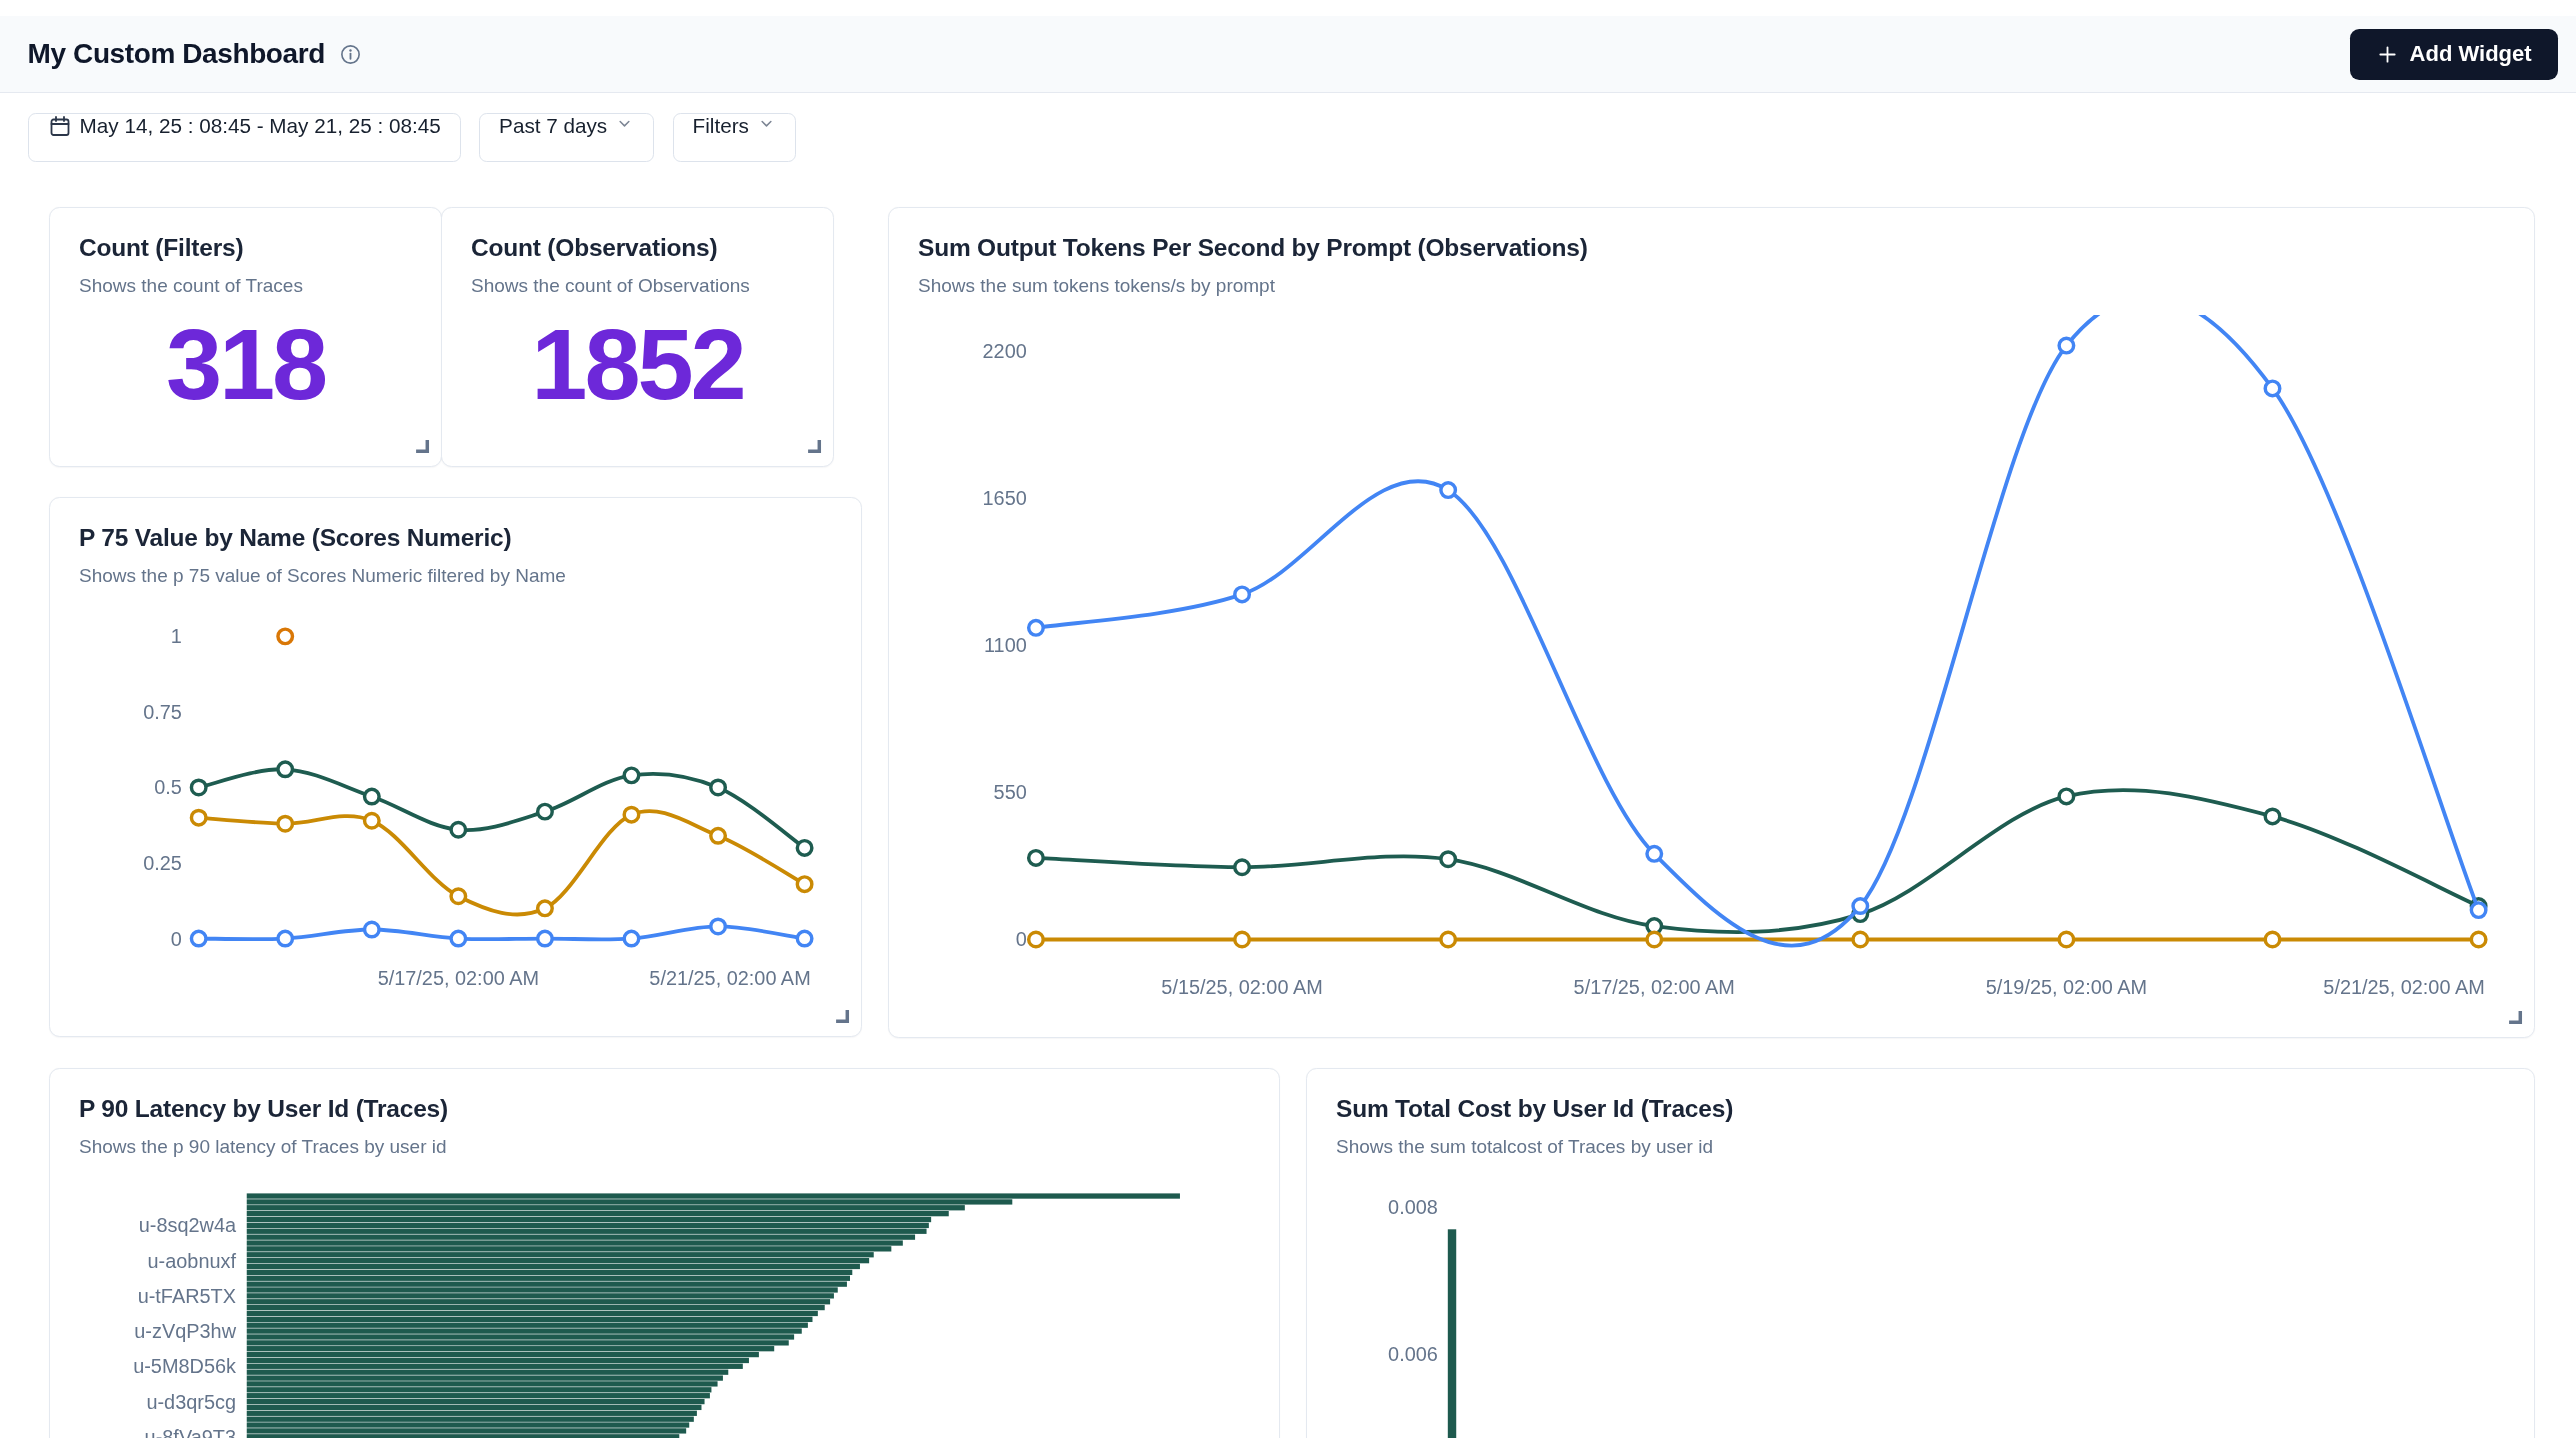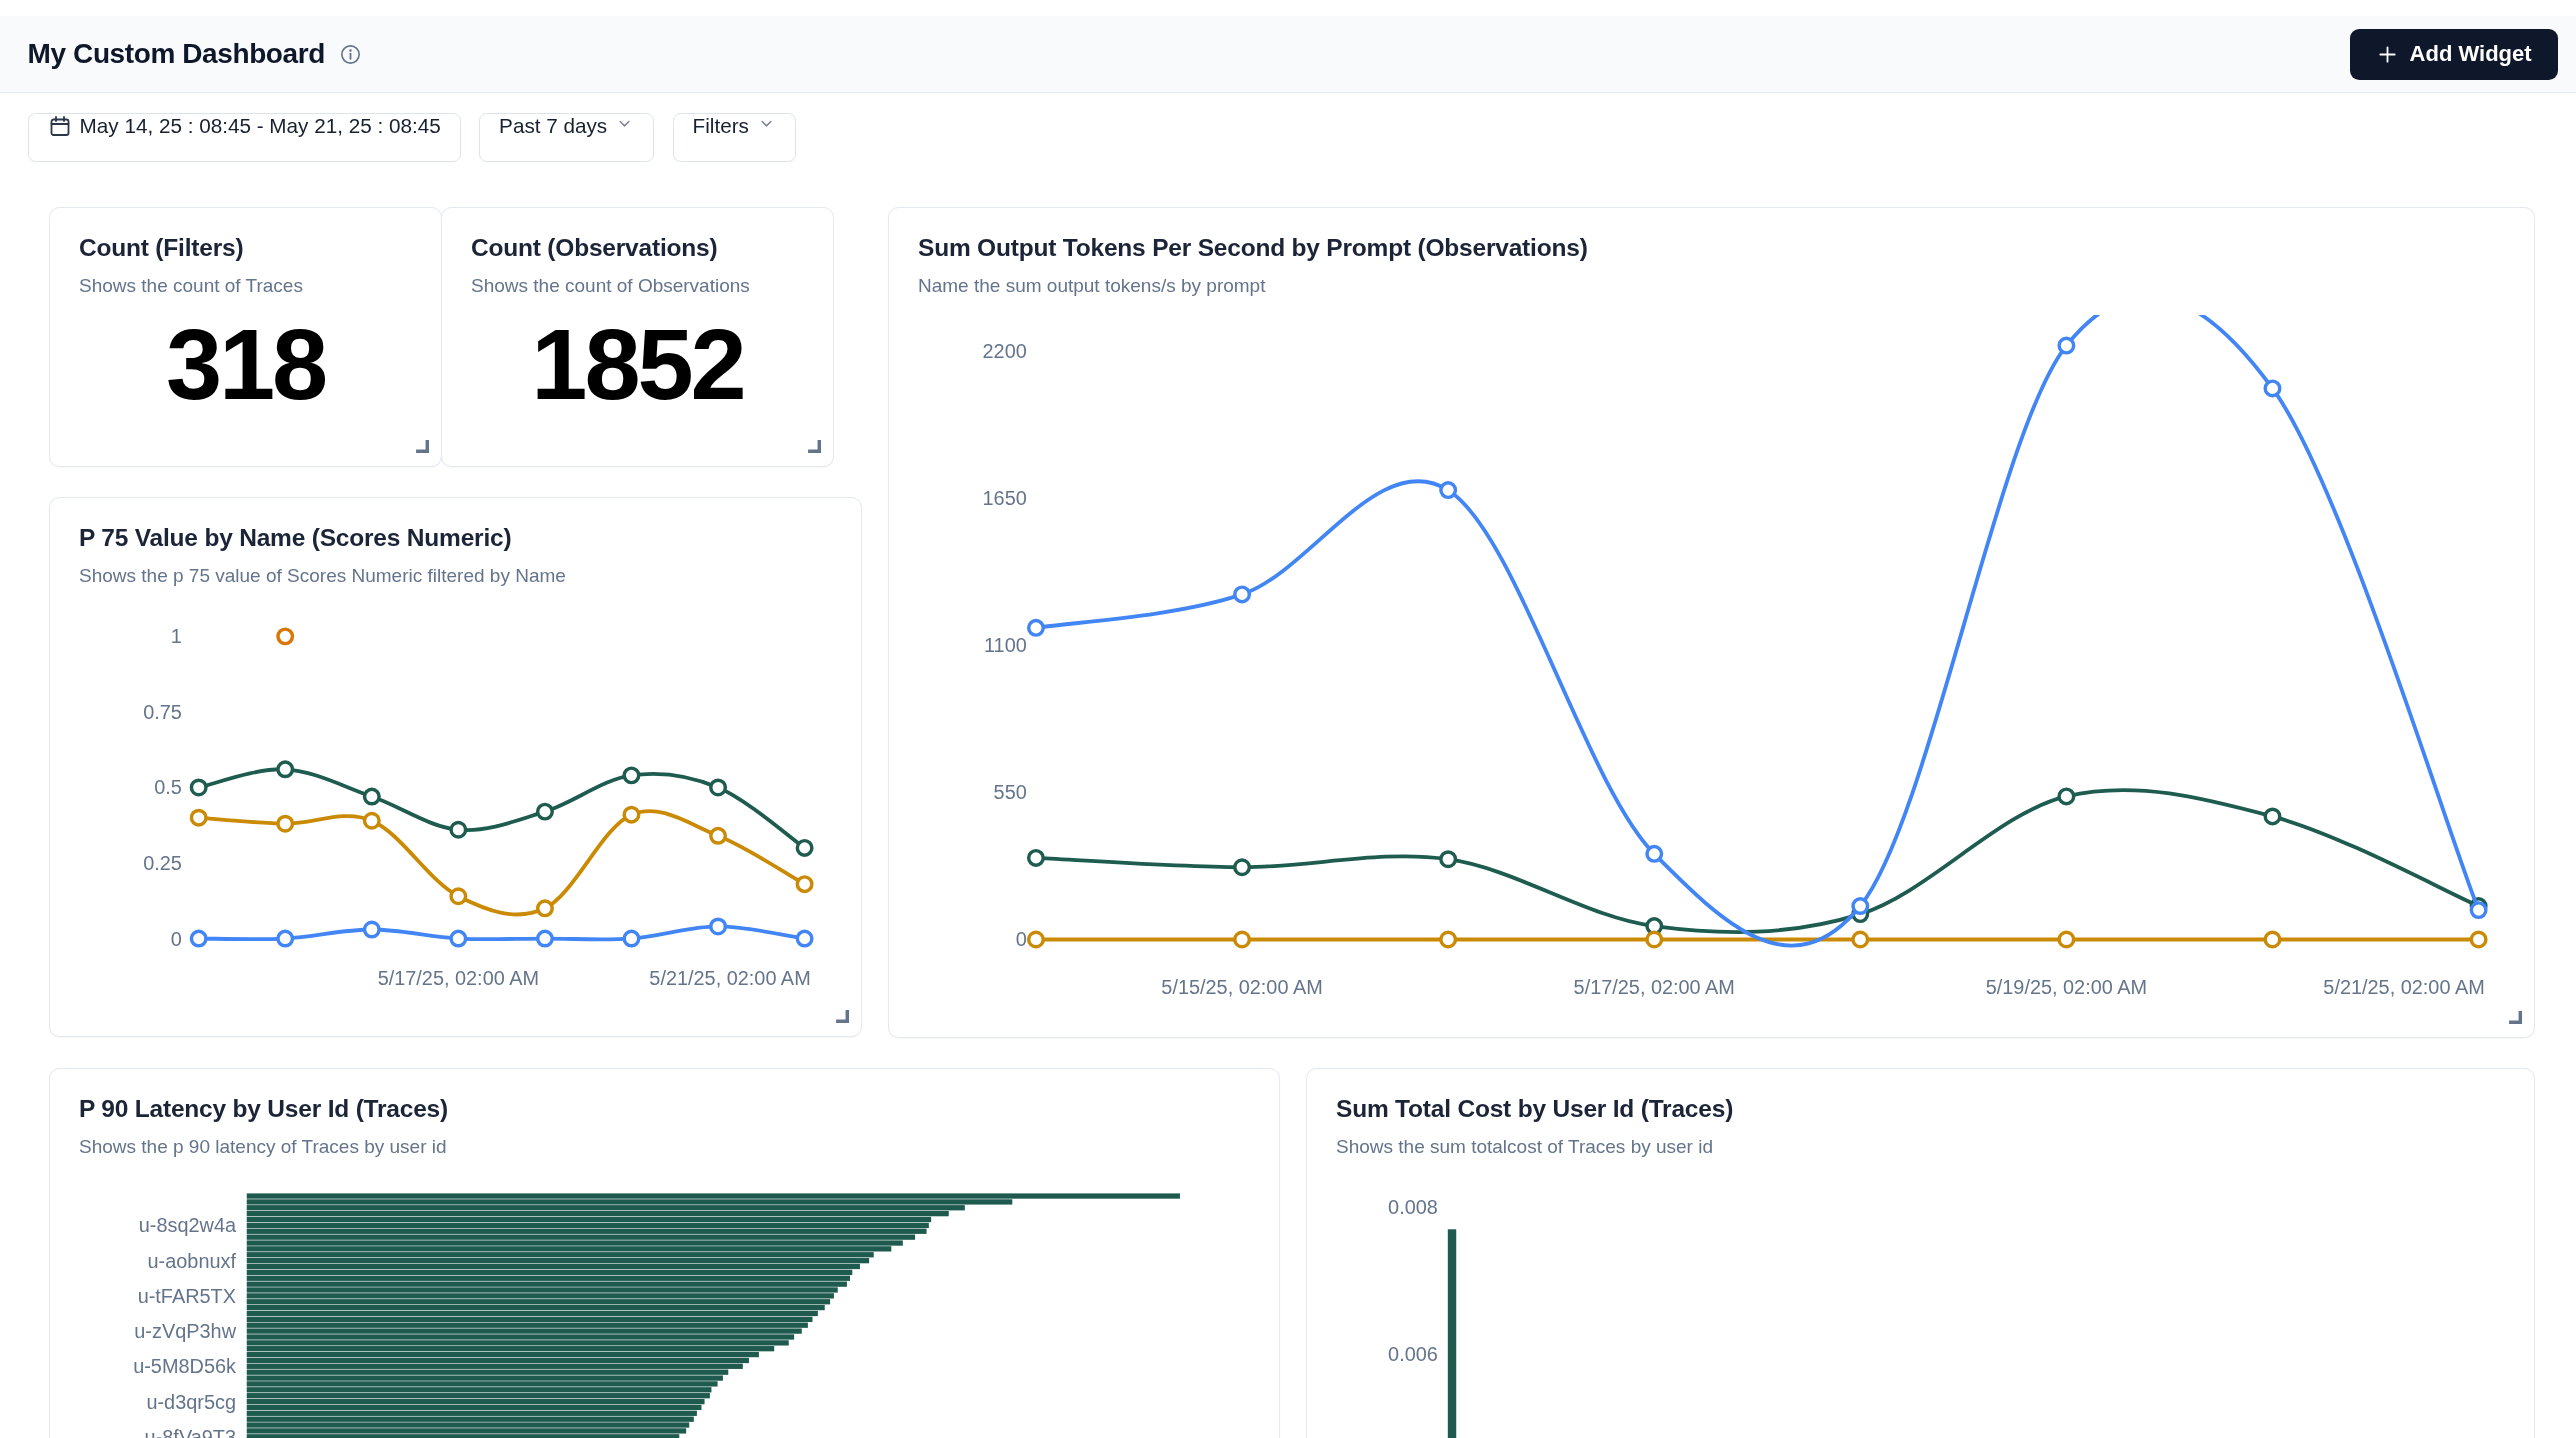--- a/index.html
+++ b/index.html
@@ -36,21 +36,21 @@
   
   .card {
     position:absolute; background:#fff; border:0.8px solid #e4e9f0; border-radius:10.7px;
     box-shadow:0 0.8px 1.5px rgba(15,23,42,0.04); padding:26px 29px;
   }
   .card h2 { font-size:24.5px; font-weight:600; color:#1b2537; letter-spacing:-0.2px; }
   .card .sub { font-size:19px; font-weight:400; color:#64748b; margin-top:13px; }
   .metric-card { display:flex; flex-direction:column; }
   .big-value {
     flex:1; display:flex; align-items:center; justify-content:center;
-    font-size:101px; font-weight:700; color:#000000; letter-spacing:-3.1px;
+    font-size:101px; font-weight:700; color:#6d28d9; letter-spacing:-3.1px;
     padding-bottom:7.7px;
     text-align:center;
   }
   #card-count-traces { left:49px;  top:207px; width:393px;  height:260px; }
   #card-count-obs    { left:441px; top:207px; width:393px;  height:260px; }
   #card-tokens       { left:888px; top:207px; width:1647px; height:831px; }
   #card-p75          { left:49px;  top:497px; width:813px; height:540px; }
   #card-p90          { left:49px;  top:1068px; width:1231px; height:582px; }
   #card-cost         { left:1306px; top:1068px; width:1229px; height:582px; }
   .chart-svg { position:absolute; left:0; top:107px; display:block; }
@@ -129,21 +129,21 @@
     <div class="big-value">1852</div>
     <span class="rs-handle">
       <svg width="17" height="17" viewBox="0 0 22 22" fill="none">
           <path d="M18.5 4v14.5H4" stroke="#64748b" stroke-width="4.5"></path>
         </svg>
     </span>
   </section>
 
   <section class="card" id="card-tokens">
     <h2>Sum Output Tokens Per Second by Prompt (Observations)</h2>
-    <div class="sub">Name the sum output tokens/s by prompt</div>
+    <div class="sub">Shows the sum tokens tokens/s by prompt</div>
     <svg class="chart-svg" id="svg-tokens" width="1647" height="724" viewBox="0 0 2152 946">
         <text x="180" y="816" text-anchor="end" dy="0.35em" class="tick">0</text>
         <text x="180" y="623.8" text-anchor="end" dy="0.35em" class="tick">550</text>
         <text x="180" y="431.5" text-anchor="end" dy="0.35em" class="tick">1100</text>
         <text x="180" y="239.3" text-anchor="end" dy="0.35em" class="tick">1650</text>
         <text x="180" y="47" text-anchor="end" dy="0.35em" class="tick">2200</text>
         <text x="461.3" y="878" text-anchor="middle" dy="0.35em" class="tick">5/15/25, 02:00 AM</text>
         <text x="999.9" y="878" text-anchor="middle" dy="0.35em" class="tick">5/17/25, 02:00 AM</text>
         <text x="1538.4" y="878" text-anchor="middle" dy="0.35em" class="tick">5/19/25, 02:00 AM</text>
         <text x="2085" y="878" text-anchor="end" dy="0.35em" class="tick">5/21/25, 02:00 AM</text>

